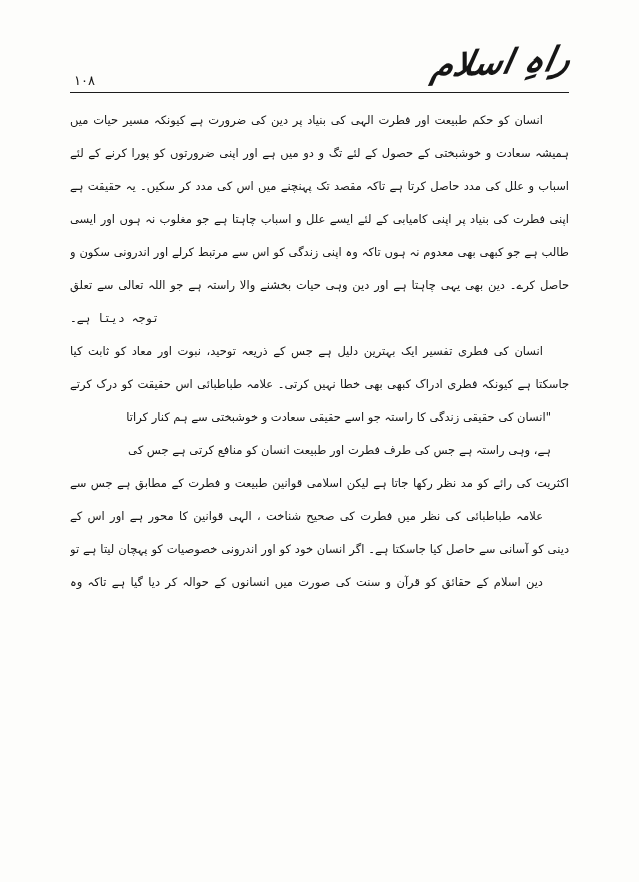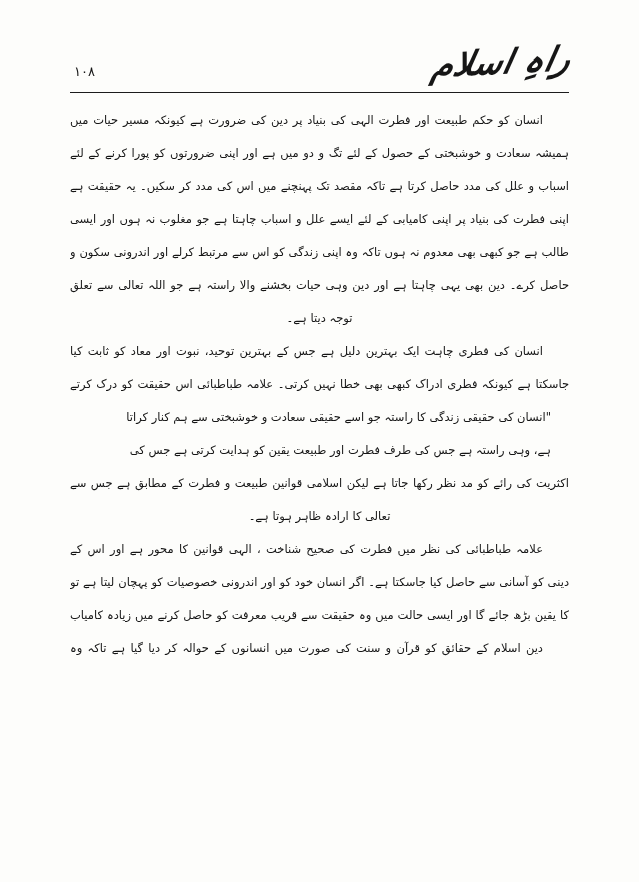--- a/index.html
+++ b/index.html
@@ -34,21 +34,21 @@
     font-size: 34px;
     font-weight: 600;
     font-style: italic;
     transform: skewX(-14deg) rotate(-3deg);
     transform-origin: right bottom;
     letter-spacing: -1px;
     white-space: nowrap;
   }
   .page-num {
     position: absolute;
-    bottom: 13px;
+    bottom: 4px;
     left: 4px;
     font-size: 13px;
     letter-spacing: 1px;
   }
   
   .body-text {
     margin-top: 11px;
   }
   .para { margin: 0; }
   .line {
@@ -56,21 +56,22 @@
     line-height: 33px;
     font-size: 11.5px;
     overflow: hidden;
     white-space: normal;
   }
   .jline {
     text-align: justify;
     text-align-last: justify;
   }
   .sline {
-    text-align: center;
+    text-align: left;
+    font-family: Liberation Mono, monospace;
   }
   .first {
     text-indent: 26px;
   }
   
   .quote {
     margin: 0 18px 0 40px;
   }
   .quote .line { text-align: start; }
   sup.fn-mark {
@@ -110,38 +111,36 @@
         <div class="line jline first">انسان کو حکم طبیعت اور فطرت الہی کی بنیاد پر دین کی ضرورت ہے کیونکہ مسیر حیات میں انسان</div>
         <div class="line jline">ہمیشہ سعادت و خوشبختی کے حصول کے لئے تگ و دو میں ہے اور اپنی ضرورتوں کو پورا کرنے کے لئے کچھ</div>
         <div class="line jline">اسباب و علل کی مدد حاصل کرتا ہے تاکہ مقصد تک پہنچنے میں اس کی مدد کر سکیں۔ یہ حقیقت ہے کہ انسان</div>
         <div class="line jline">اپنی فطرت کی بنیاد پر اپنی کامیابی کے لئے ایسے علل و اسباب چاہتا ہے جو مغلوب نہ ہوں اور ایسی تکیہ گاہ کا</div>
         <div class="line jline">طالب ہے جو کبھی بھی معدوم نہ ہوں تاکہ وہ اپنی زندگی کو اس سے مرتبط کرلے اور اندرونی سکون و آرامش</div>
         <div class="line jline">حاصل کرے۔ دین بھی یہی چاہتا ہے اور دین وہی حیات بخشنے والا راستہ ہے جو اللہ تعالی سے تعلق بنانے پر</div>
         <div class="line sline">توجہ دیتا ہے۔</div>
       </div>
 
       <div class="para">
-        <div class="line jline first">انسان کی فطری چاہت ایک بہترین دلیل ہے جس کے بہترین توحید، نبوت اور معاد کو ثابت کیا</div>
+        <div class="line jline first">انسان کی فطری تفسیر ایک بہترین دلیل ہے جس کے ذریعہ توحید، نبوت اور معاد کو ثابت کیا</div>
         <div class="line jline">جاسکتا ہے کیونکہ فطری ادراک کبھی بھی خطا نہیں کرتی۔ علامہ طباطبائی اس حقیقت کو درک کرتے ہوئے</div>
       </div>
 
       <div class="quote">
         <div class="line">"انسان کی حقیقی زندگی کا راستہ جو اسے حقیقی سعادت و خوشبختی سے ہم کنار کراتا</div>
-        <div class="line">ہے، وہی راستہ ہے جس کی طرف فطرت اور طبیعت یقین کو ہدایت کرتی ہے جس کی</div>
+        <div class="line">ہے، وہی راستہ ہے جس کی طرف فطرت اور طبیعت انسان کو منافع کرتی ہے جس کی</div>
       </div>
 
       <div class="para">
         <div class="line jline">اکثریت کی رائے کو مد نظر رکھا جاتا ہے لیکن اسلامی قوانین طبیعت و فطرت کے مطابق ہے جس سے اللہ</div>
-        <div class="line sline">تعالی کا ارادہ ظاہر ہوتا ہے۔</div>
       </div>
 
       <div class="para">
         <div class="line jline first">علامہ طباطبائی کی نظر میں فطرت کی صحیح شناخت ، الہی قوانین کا محور ہے اور اس کے ذریعہ معارف</div>
         <div class="line jline">دینی کو آسانی سے حاصل کیا جاسکتا ہے۔ اگر انسان خود کو اور اندرونی خصوصیات کو پہچان لیتا ہے تو خود پر اس</div>
-        <div class="line jline">کا یقین بڑھ جائے گا اور ایسی حالت میں وہ حقیقت سے قریب معرفت کو حاصل کرنے میں زیادہ کامیاب</div>
       </div>
 
       <div class="para">
         <div class="line jline first">دین اسلام کے حقائق کو قرآن و سنت کی صورت میں انسانوں کے حوالہ کر دیا گیا ہے تاکہ وہ مختلف</div>
       </div>
 
     </div>
 
 
   </div>

